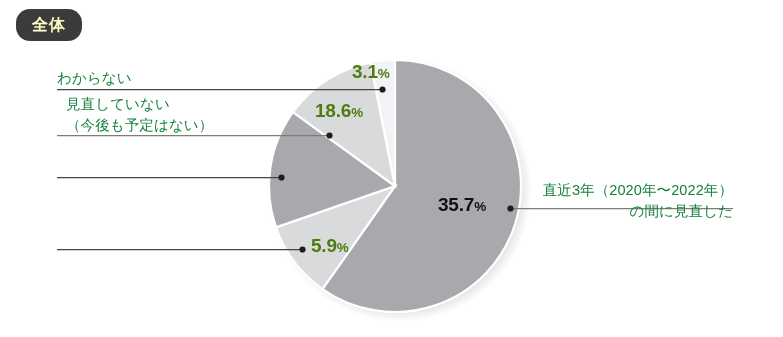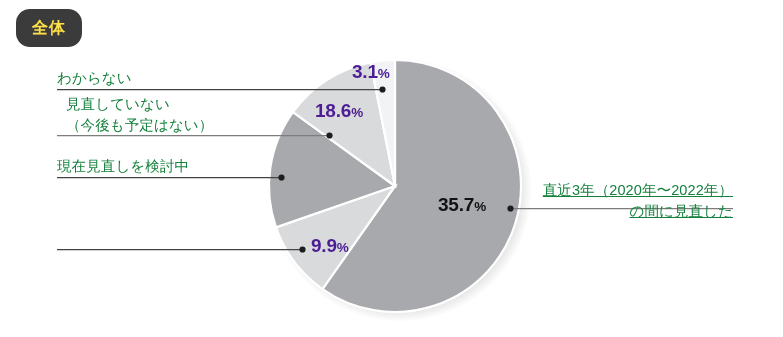--- a/index.html
+++ b/index.html
@@ -18,27 +18,27 @@
     height: 337px;
     background: #ffffff;
     overflow: hidden;
   }
 
   
   .title-pill {
     position: absolute;
     left: 16px;
     top: 9px;
-    height: 38px;
+    height: 32px;
     padding: 0 16px;
     display: flex;
     align-items: center;
     justify-content: center;
     background: #3b3b3b;
-    color: #fde047;
+    color: #fef9c3;
     border-radius: 14px;
     font-size: 16px;
     font-weight: bold;
     letter-spacing: 1px;
     box-sizing: border-box;
   }
 
   
   .chart-svg {
     position: absolute;
@@ -62,21 +62,21 @@
   
   .pct {
     position: absolute;
     font-weight: bold;
     color: #111111;
     white-space: nowrap;
     letter-spacing: -0.2px;
   }
   .pct .num { font-size: 19px; }
   .pct .sym { font-size: 13.5px; }
-  .pct.onlight { color: #4c1d95; }
+  .pct.onlight { color: #4d7c0f; }
   .pct.ondark  { color: #111111; }
 </style>
 </head>
 <body>
 
 <div id="root">
 
   <div class="title-pill">全体</div>
 
   <svg class="chart-svg" viewBox="0 0 783 337">
@@ -118,40 +118,37 @@
 
   <div class="cat-label" style="left:57px; top:68px;">
     <div>わからない</div>
   </div>
 
   <div class="cat-label" style="left:66px; top:94px;">
     <div>見直していない</div>
     <div>（今後も予定はない）</div>
   </div>
 
-  <div class="cat-label" style="left:57px; top:156px;">
-    <div>現在見直しを検討中</div>
-  </div>
 
 
-  <div class="cat-label right-align" style="left:483px; top:180px; width:250px;text-decoration:underline;">
+  <div class="cat-label right-align" style="left:483px; top:180px; width:250px;">
     <div>直近3年（2020年〜2022年）</div>
     <div>の間に見直した</div>
   </div>
 
   <div class="pct onlight" style="left:352px; top:61px;">
     <span class="num">3.1</span><span class="sym">%</span>
   </div>
 
   <div class="pct onlight" style="left:315px; top:100px;">
     <span class="num">18.6</span><span class="sym">%</span>
   </div>
 
 
   <div class="pct onlight" style="left:311px; top:235px;">
-    <span class="num">9.9</span><span class="sym">%</span>
+    <span class="num">5.9</span><span class="sym">%</span>
   </div>
 
   <div class="pct ondark" style="left:438px; top:194px;">
     <span class="num">35.7</span><span class="sym">%</span>
   </div>
 
 </div>
 
 </body></html>

